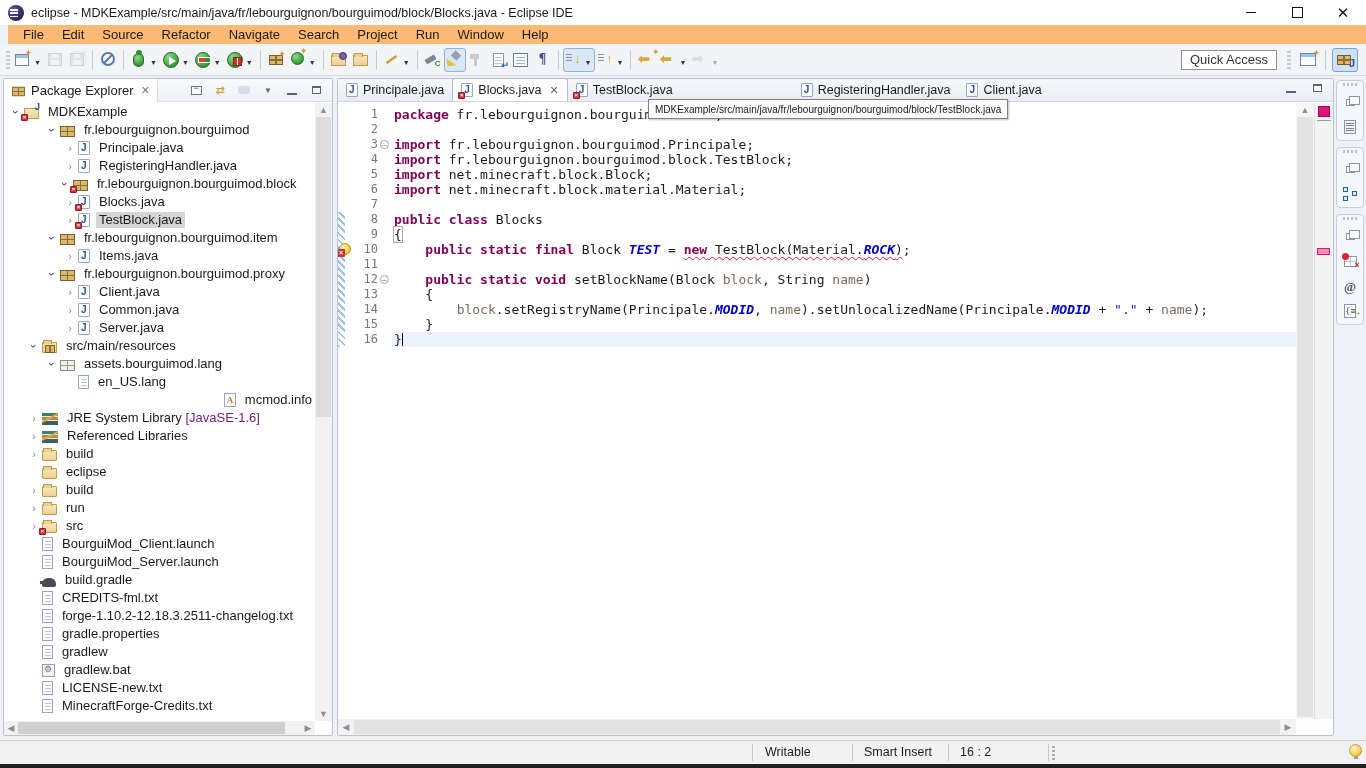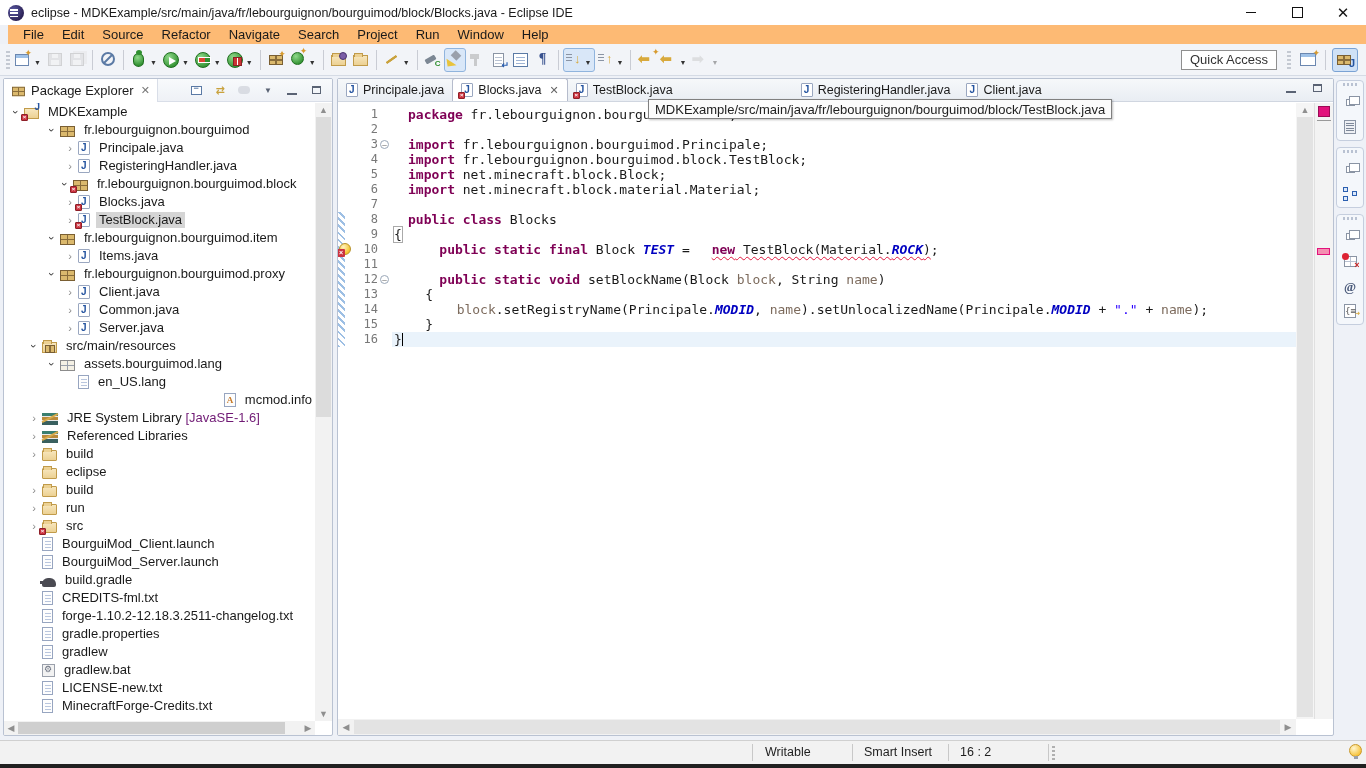--- a/index.html
+++ b/index.html
@@ -137,21 +137,21 @@
     font:13px/15px "DejaVu Sans Mono","Liberation Mono",monospace; white-space:pre; }
   .cr-marker { width:16px; flex:none; position:relative; }
   .cr-num { width:24px; flex:none; text-align:right; color:#787878;
     font:12px/15px "DejaVu Sans Mono","Liberation Mono",monospace; }
   .cr-fold { width:14px; flex:none; position:relative; }
   .fold-minus { position:absolute; left:2px; top:3px; width:9px; height:9px; border:1px solid #9aa7b8;
     border-radius:50%; background:#fff; color:#555; font:8px/7px "Liberation Sans",sans-serif; text-align:center; }
   .fold-minus::after { content:"–"; }
   .cr-code { flex:1; padding-left:2px; }
   .cr-code.current { background:#eaf3fb; }
-  .seg-k { color:#7f0055; font-weight:bold;margin-left:14px; }
+  .seg-k { color:#7f0055; font-weight:bold; }
   .seg-f { color:#0000c0; font-style:italic; font-weight:bold; }
   .seg-s { color:#2a00ff; }
   .seg-v { color:#7d6b5d; }
   .seg-b { outline:1px solid #aaa; }
   .sq { text-decoration:underline; text-decoration-style:wavy; text-decoration-color:#e0193e;
         text-decoration-thickness:1px; text-underline-offset:2px; }
   .caret { display:inline-block; width:1px; height:13px; background:#000; vertical-align:-2px; }
   .bulb-err { position:absolute; left:1px; top:1px; width:12px; height:12px; border-radius:50%;
     background:radial-gradient(circle at 35% 30%,#fff3c2,#f4c430 70%); border:1px solid #b8922a; }
   .bulb-err::after { content:"×"; position:absolute; left:-3px; bottom:-3px; width:8px; height:8px;
@@ -165,21 +165,21 @@
     border:1px solid #9c0a55; }
   #ov-header-line { position:absolute; left:2px; top:17px; width:14px; border-top:1px solid #999; }
   #ov-line-err { position:absolute; left:2px; top:145px; width:13px; height:7px; background:#f48fb1;
     border:1px solid #e2127c; }
   #ed-hscroll { position:absolute; left:0; right:37px; bottom:0; height:16px; background:#f2f2f2; }
   #ed-hthumb { position:absolute; top:1px; bottom:1px; left:16px; right:16px; background:#e3e3e3; }
 
   
   #tooltip { position:absolute; left:648px; top:99px; height:20px; background:#fbfbfb;
     border:1px solid #808080; box-shadow:1px 1px 2px rgba(0,0,0,.25); display:flex; align-items:center;
-    padding:0 6px; font-size:13px; color:#222; z-index:50; white-space:nowrap; }
+    padding:0 6px; font-size:10px; color:#222; z-index:50; white-space:nowrap; }
 
   
   #right-trim { position:absolute; right:2px; top:80px; width:28px; }
   .trim-group { border:1px solid #c5cede; border-radius:4px; background:#f4f7fb; margin-bottom:6px;
     padding:2px 0 4px; display:flex; flex-direction:column; align-items:center; gap:7px; }
   .trim-grip { width:14px; height:3px;
     background:repeating-linear-gradient(90deg,#b9c2d2 0 2px,transparent 2px 4px); }
   .trim-icon { width:18px; height:18px; position:relative; display:flex; align-items:center; justify-content:center; }
   .tri-restore { width:9px; height:7px; border:1px solid #8a94a4; background:#fff; position:relative; }
   .tri-restore::after { content:""; position:absolute; left:2px; top:-4px; width:9px; height:7px;

